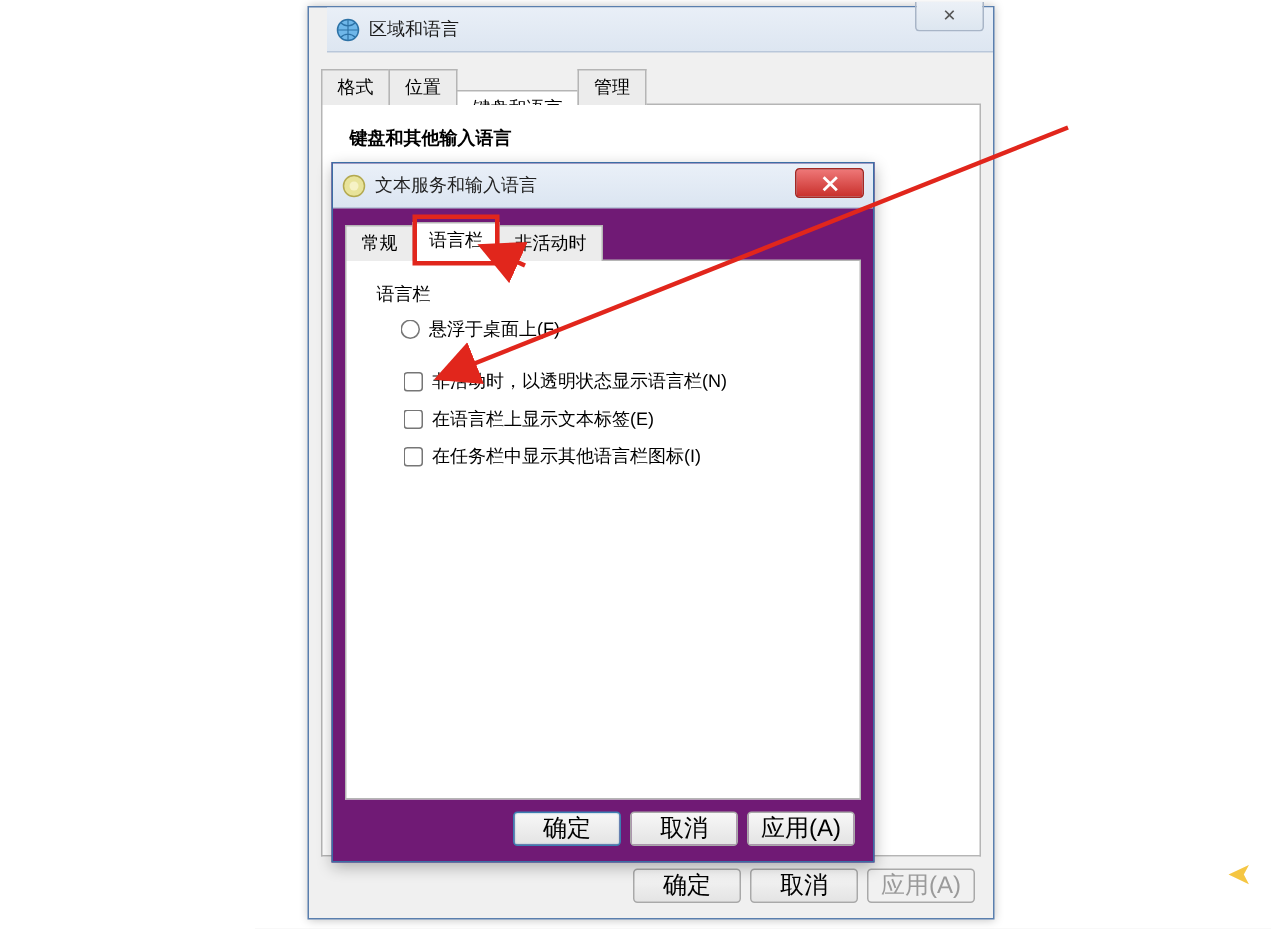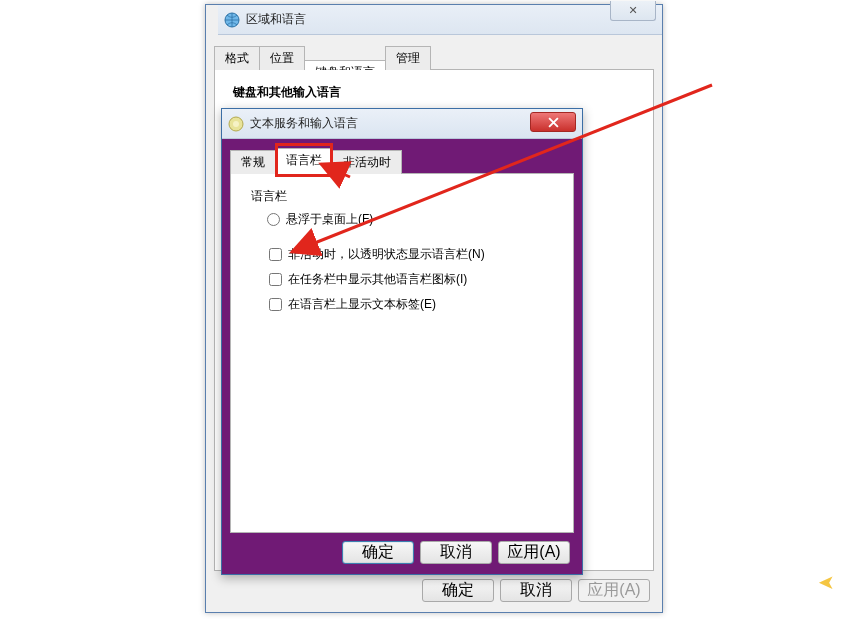--- a/index.html
+++ b/index.html
@@ -291,25 +291,25 @@
       </label>
 
       <div class="spacer"></div>
 
       <label class="check-row">
         <input type="checkbox" style="">
         <span>非活动时，以透明状态显示语言栏(N)</span>
       </label>
       <label class="check-row">
         <input type="checkbox" style="">
-        <span>在任务栏中显示其他语言栏图标(I)</span>
+        <span>在语言栏上显示文本标签(E)</span>
       </label>
       <label class="check-row">
         <input type="checkbox" style="">
-        <span>在语言栏上显示文本标签(E)</span>
+        <span>在任务栏中显示其他语言栏图标(I)</span>
       </label>
     </div>
     <div class="child-buttons">
       <button class="winbtn default">确定</button>
       <button class="winbtn">取消</button>
       <button class="winbtn">应用(A)</button>
     </div>
   </div>
 </div>
 

